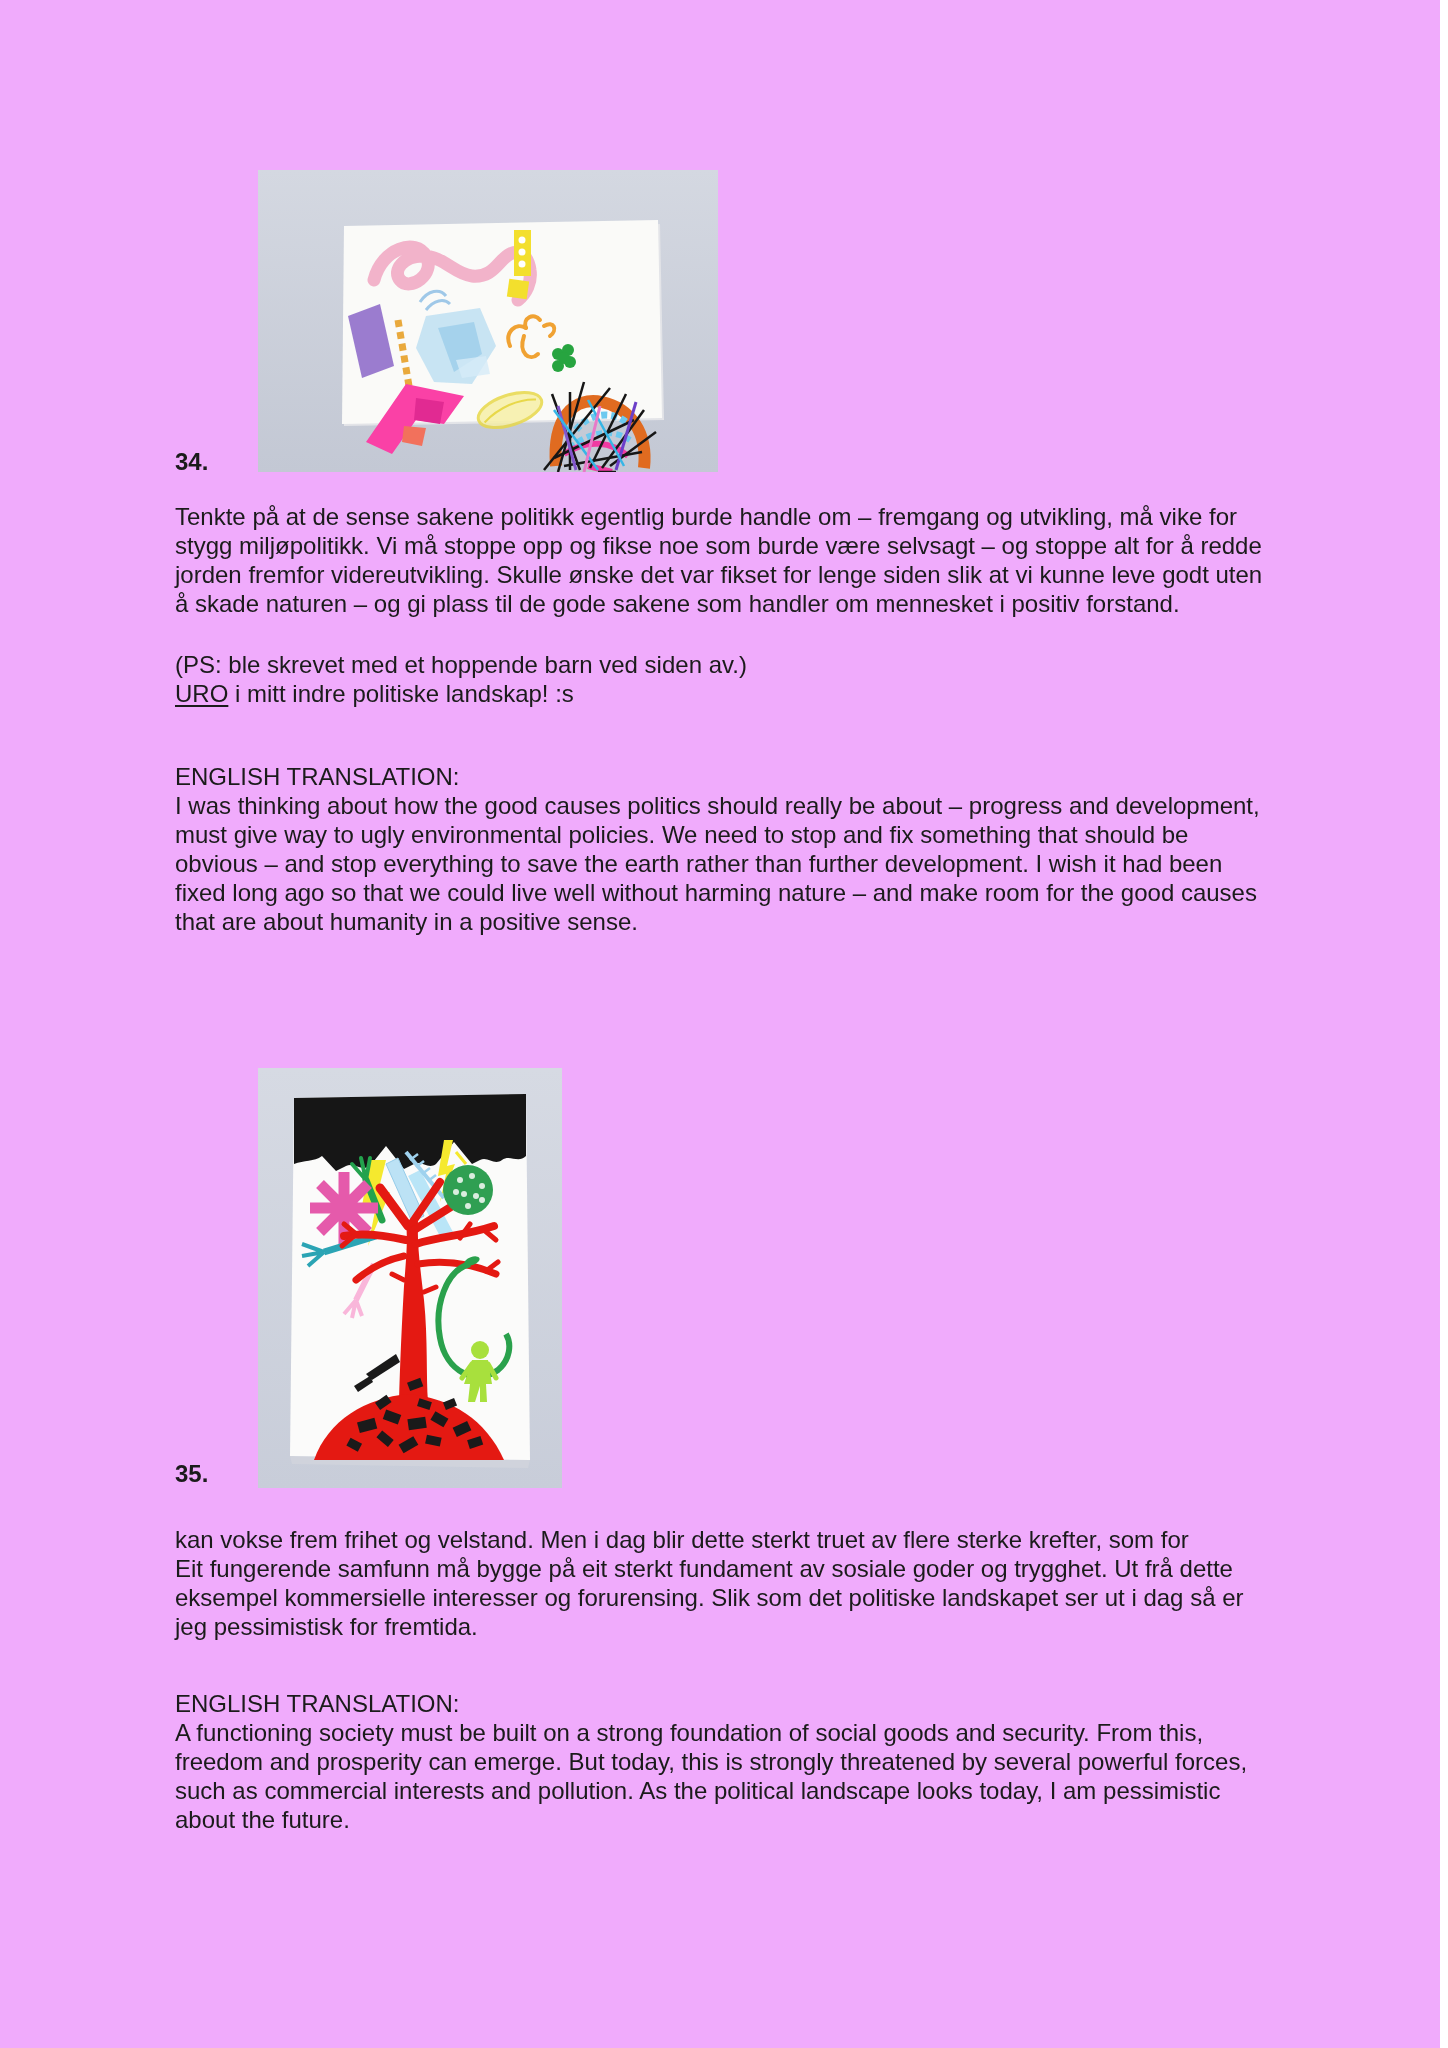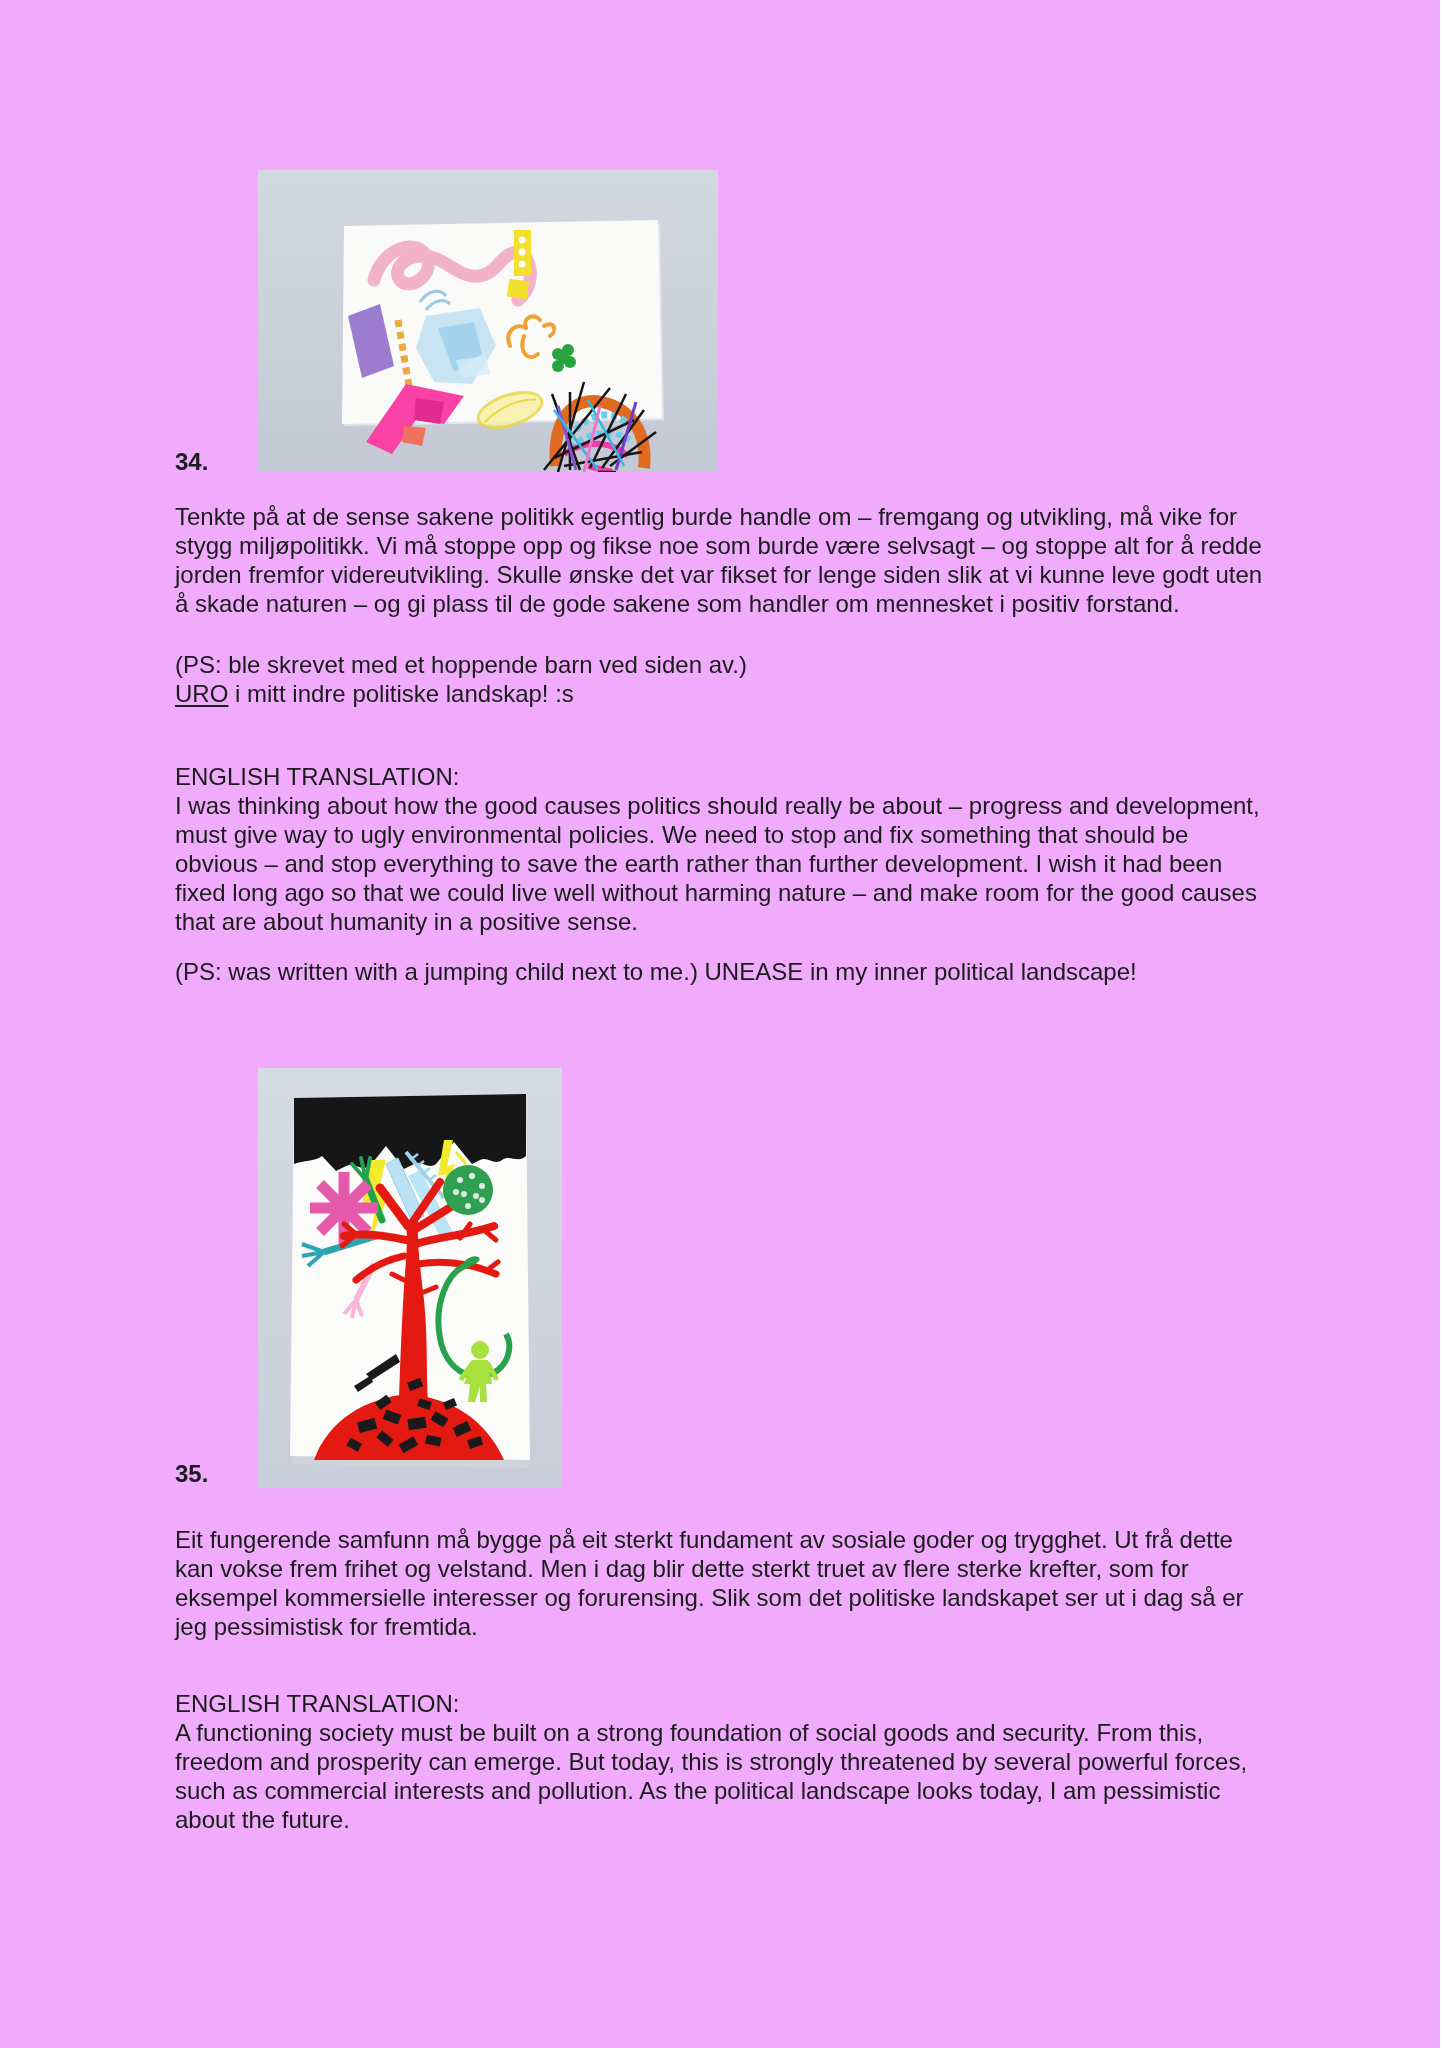--- a/index.html
+++ b/index.html
@@ -129,23 +129,20 @@
   <div class="heading" style="top:762px;">ENGLISH TRANSLATION:</div>
 
   <div class="textblock italic" style="top:791px;">
       <div class="tline">I was thinking about how the good causes politics should really be about – progress and development,</div>
       <div class="tline">must give way to ugly environmental policies. We need to stop and fix something that should be</div>
       <div class="tline">obvious – and stop everything to save the earth rather than further development. I wish it had been</div>
       <div class="tline">fixed long ago so that we could live well without harming nature – and make room for the good causes</div>
       <div class="tline">that are about humanity in a positive sense.</div>
     </div>
 
-  <div class="textblock italic" style="top:957px;">
-    <div class="ps-line">(PS: was written with a jumping child next to me.) UNEASE in my inner political landscape!</div>
-  </div>
 
   <div class="figure" style="left:258px; top:1068px; width:304px; height:420px;">
     <svg viewBox="0 0 304 420" preserveAspectRatio="none">
       <defs>
         <linearGradient id="bg2" x1="0" y1="0" x2="0" y2="1">
           <stop offset="0" stop-color="#d6dae3"></stop>
             <stop offset="1" stop-color="#c8cdd9"></stop>
         </linearGradient>
       </defs>
       <rect x="0" y="0" width="304" height="420" fill="url(#bg2)"></rect>
@@ -248,22 +245,22 @@
           <rect x="186" y="332" width="12" height="8" transform="rotate(-22 192 336)"></rect>
           <rect x="150" y="312" width="14" height="9" transform="rotate(-20 157 316)"></rect>
         </g>
       </g>
     </svg>
   </div>
 
   <div class="fig-label" style="top:1459px;">35.</div>
 
   <div class="textblock" style="top:1525px;">
+      <div class="tline">kan vokse frem frihet og velstand. Men i dag blir dette sterkt truet av flere sterke krefter, som for</div>
       <div class="tline">Eit fungerende samfunn må bygge på eit sterkt fundament av sosiale goder og trygghet. Ut frå dette</div>
-      <div class="tline">kan vokse frem frihet og velstand. Men i dag blir dette sterkt truet av flere sterke krefter, som for</div>
       <div class="tline">eksempel kommersielle interesser og forurensing. Slik som det politiske landskapet ser ut i dag så er</div>
       <div class="tline">jeg pessimistisk for fremtida.</div>
     </div>
 
   <div class="heading" style="top:1689px;">ENGLISH TRANSLATION:</div>
 
   <div class="textblock italic" style="top:1718px;">
       <div class="tline">A functioning society must be built on a strong foundation of social goods and security. From this,</div>
       <div class="tline">freedom and prosperity can emerge. But today, this is strongly threatened by several powerful forces,</div>
       <div class="tline">such as commercial interests and pollution. As the political landscape looks today, I am pessimistic</div>

